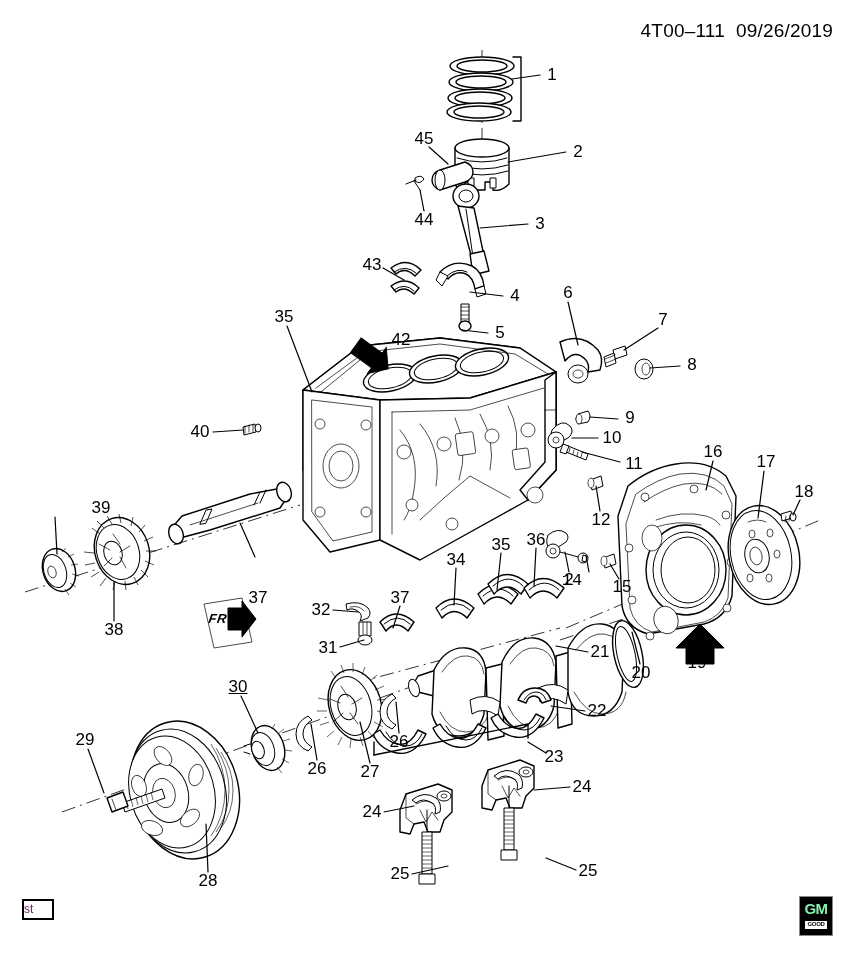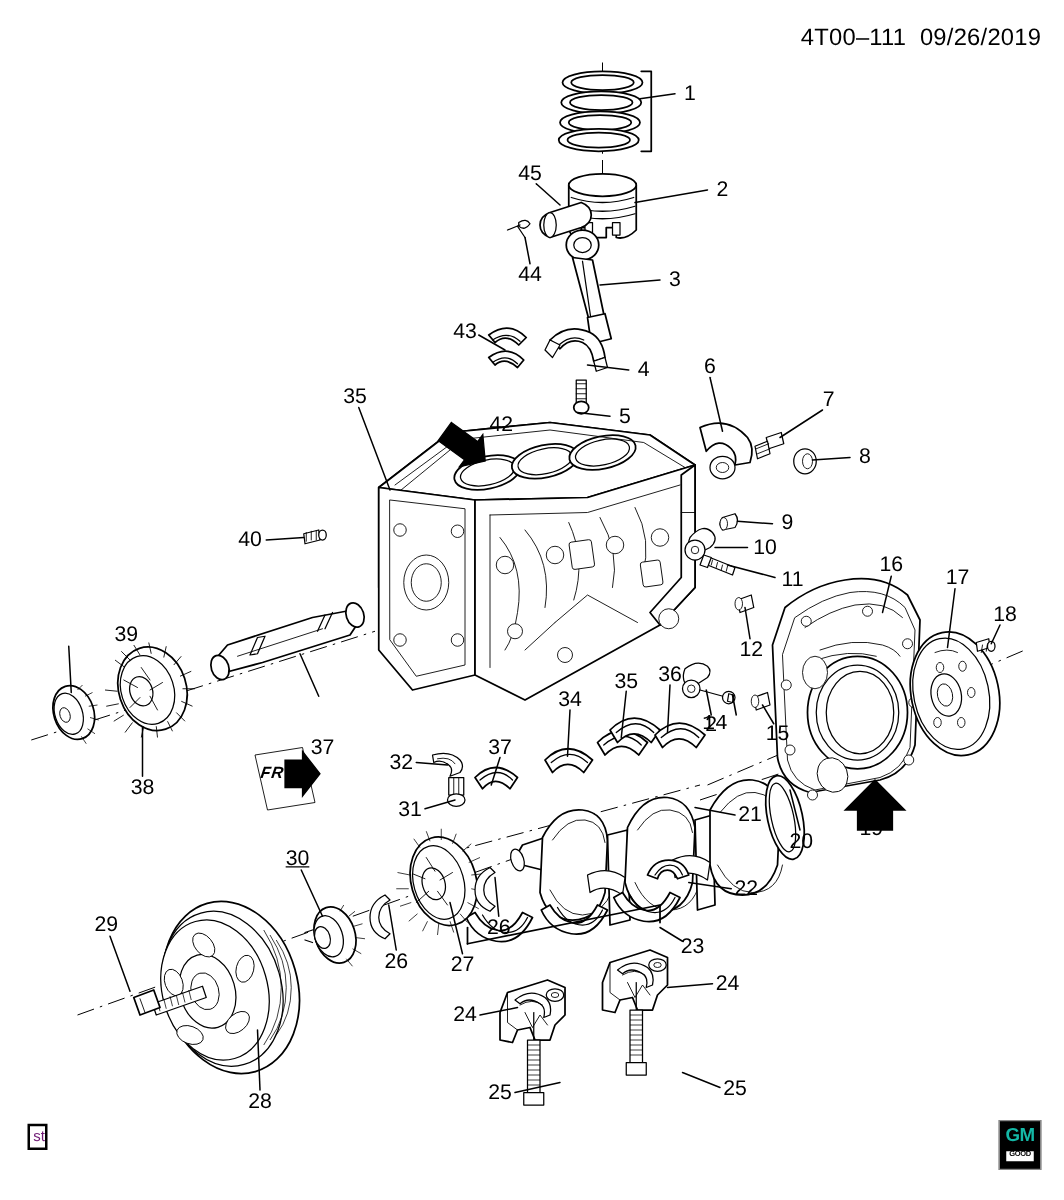--- a/index.html
+++ b/index.html
@@ -31,27 +31,27 @@
     font-size: 19px;
     font-family: "Liberation Sans", sans-serif;
     letter-spacing: 0.2px;
     color: #000;
     white-space: pre;
   }
   .st-box {
     position: absolute;
     left: 22px;
     top: 899px;
-    width: 16px;
+    width: 32px;
     height: 21px;
     border: 2px solid #000;
     box-sizing: border-box;
     font-size: 12px;
     line-height: 17px;
-    text-align: right;
+    text-align: left;
     color: #701a75;
     background: #fff;
   }
   .gm-logo {
     position: absolute;
     left: 799px;
     top: 896px;
     width: 34px;
     height: 40px;
     background: #000;
@@ -62,21 +62,21 @@
   .gm-logo .gm-inner {
     width: 100%;
     height: 100%;
     position: relative;
   }
   .gm-logo .gm-text {
     position: absolute;
     left: 0; top: 1px;
     width: 100%;
     text-align: center;
-    color: #14b8a6;
+    color: #86efac;
     font-size: 15px;
     font-weight: bold;
     font-family: "Liberation Sans", sans-serif;
     letter-spacing: -0.5px;
     line-height: 16px;
   }
   .gm-logo .gm-bar {
     position: absolute;
     left: 2px;
     bottom: 3px;

